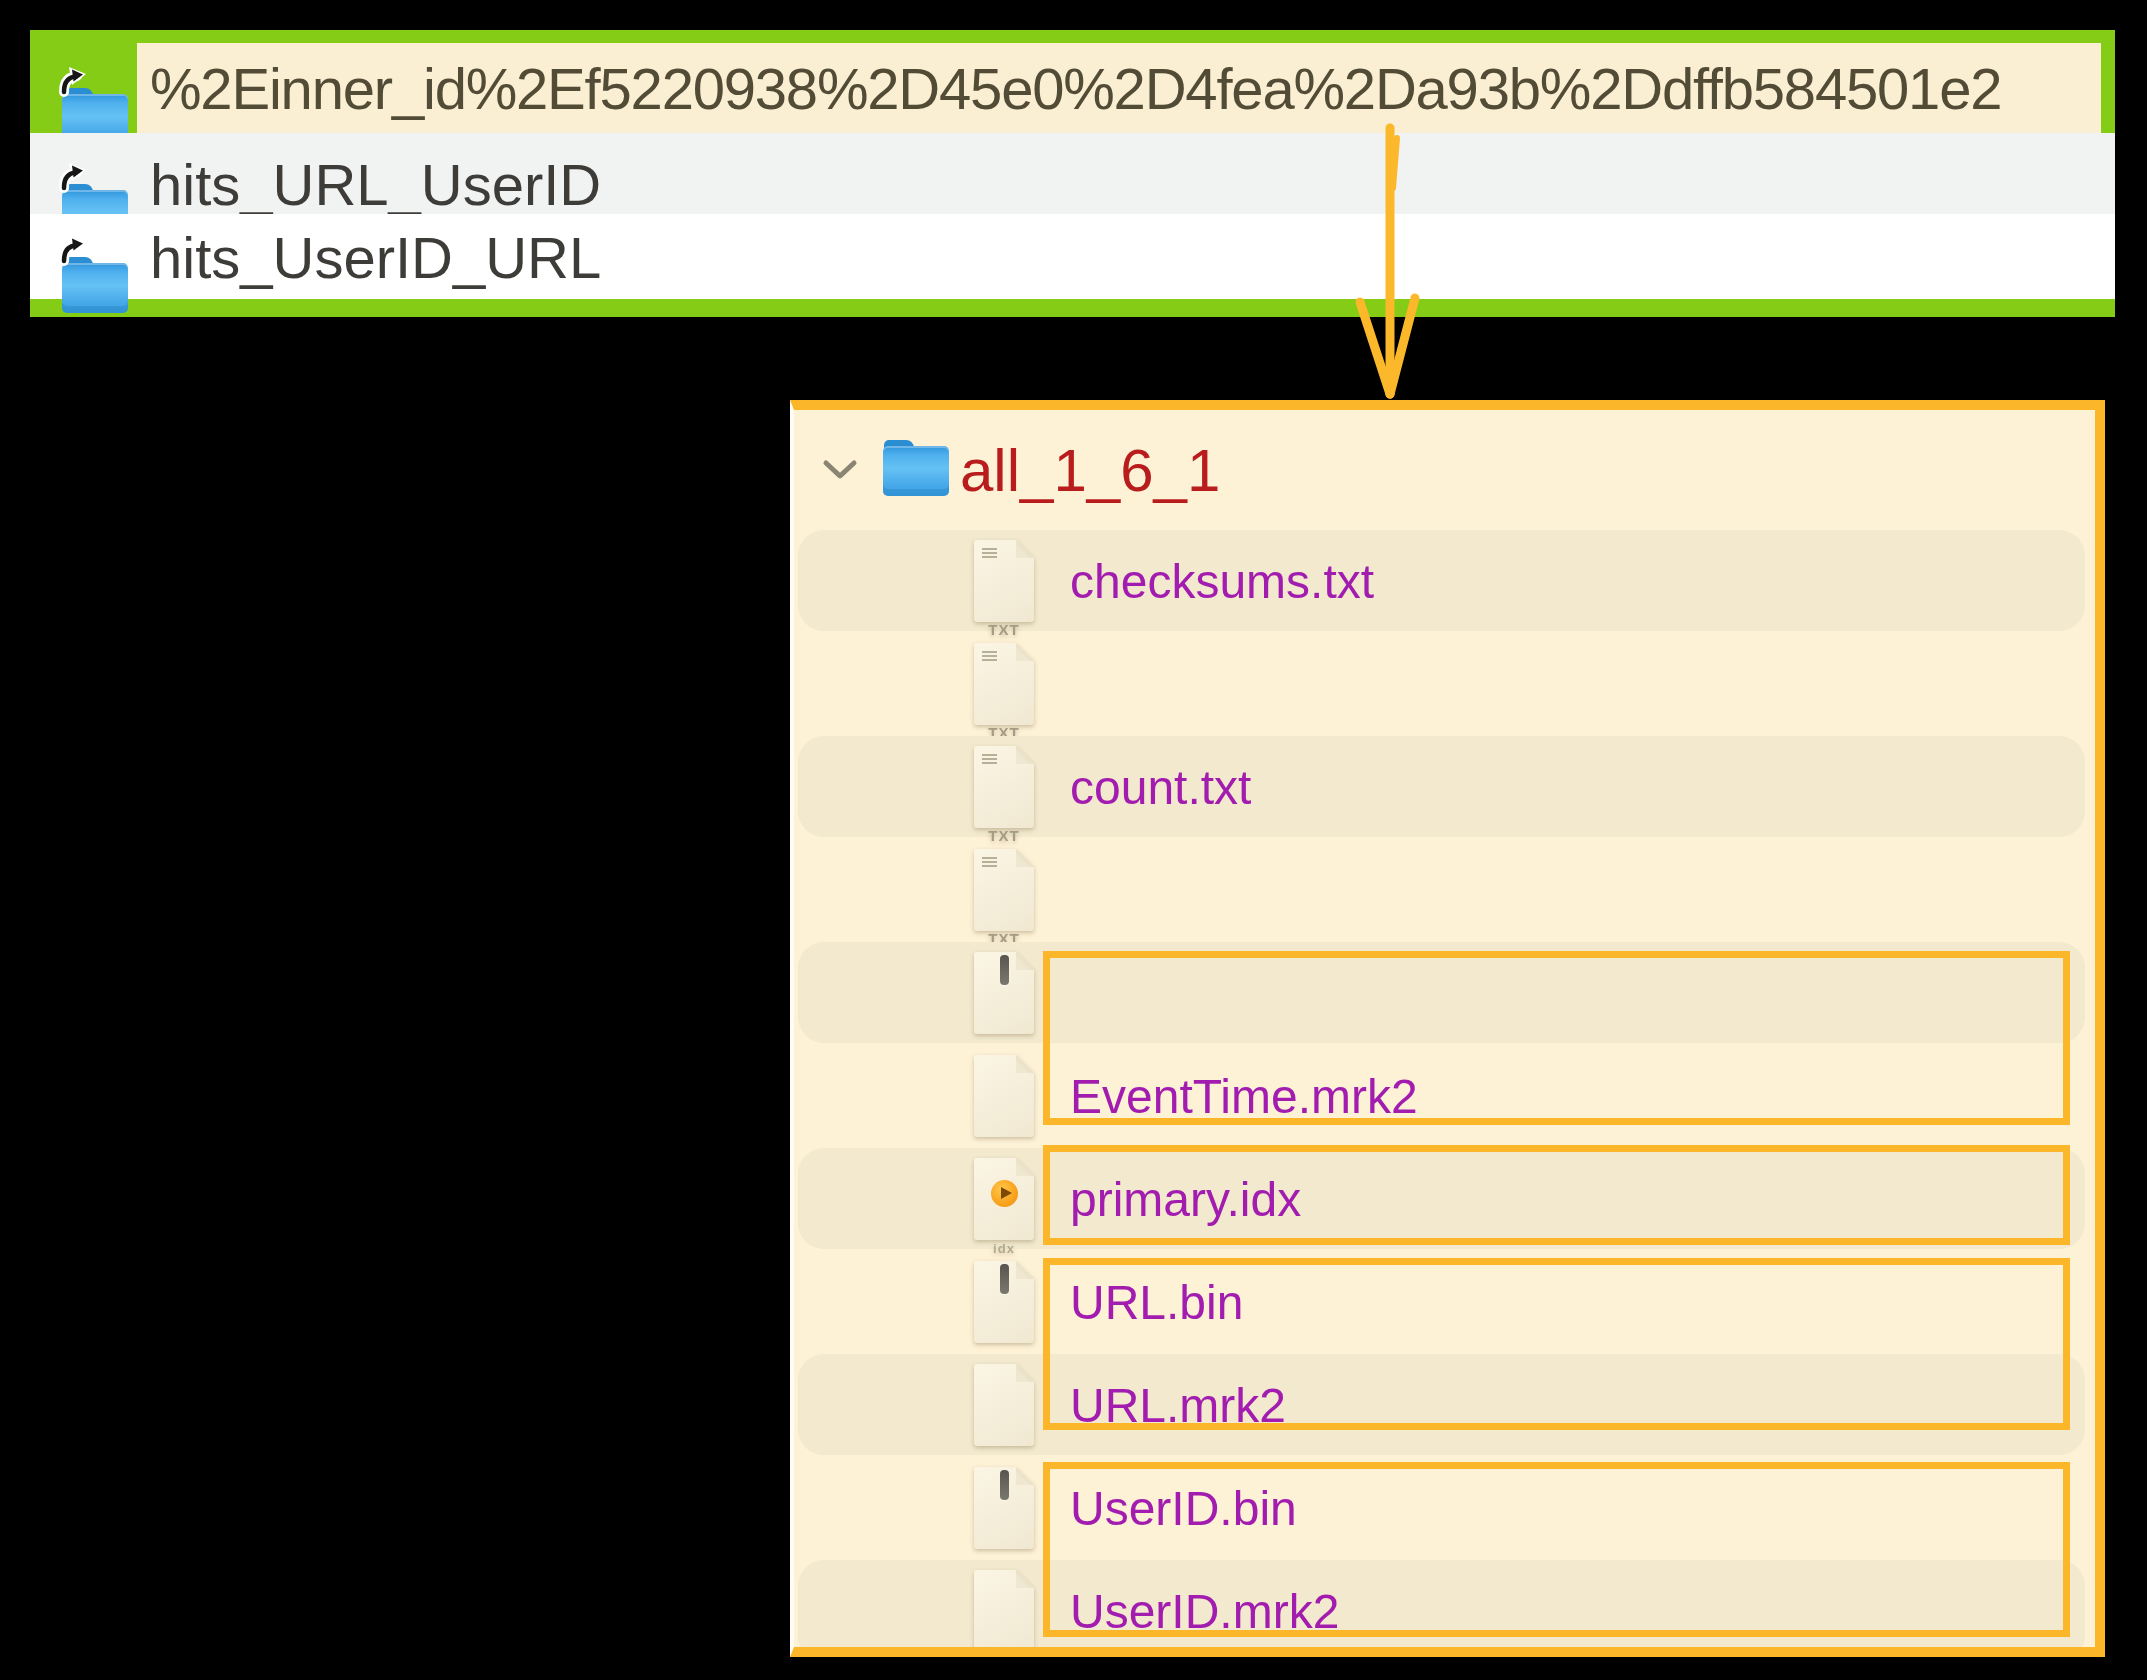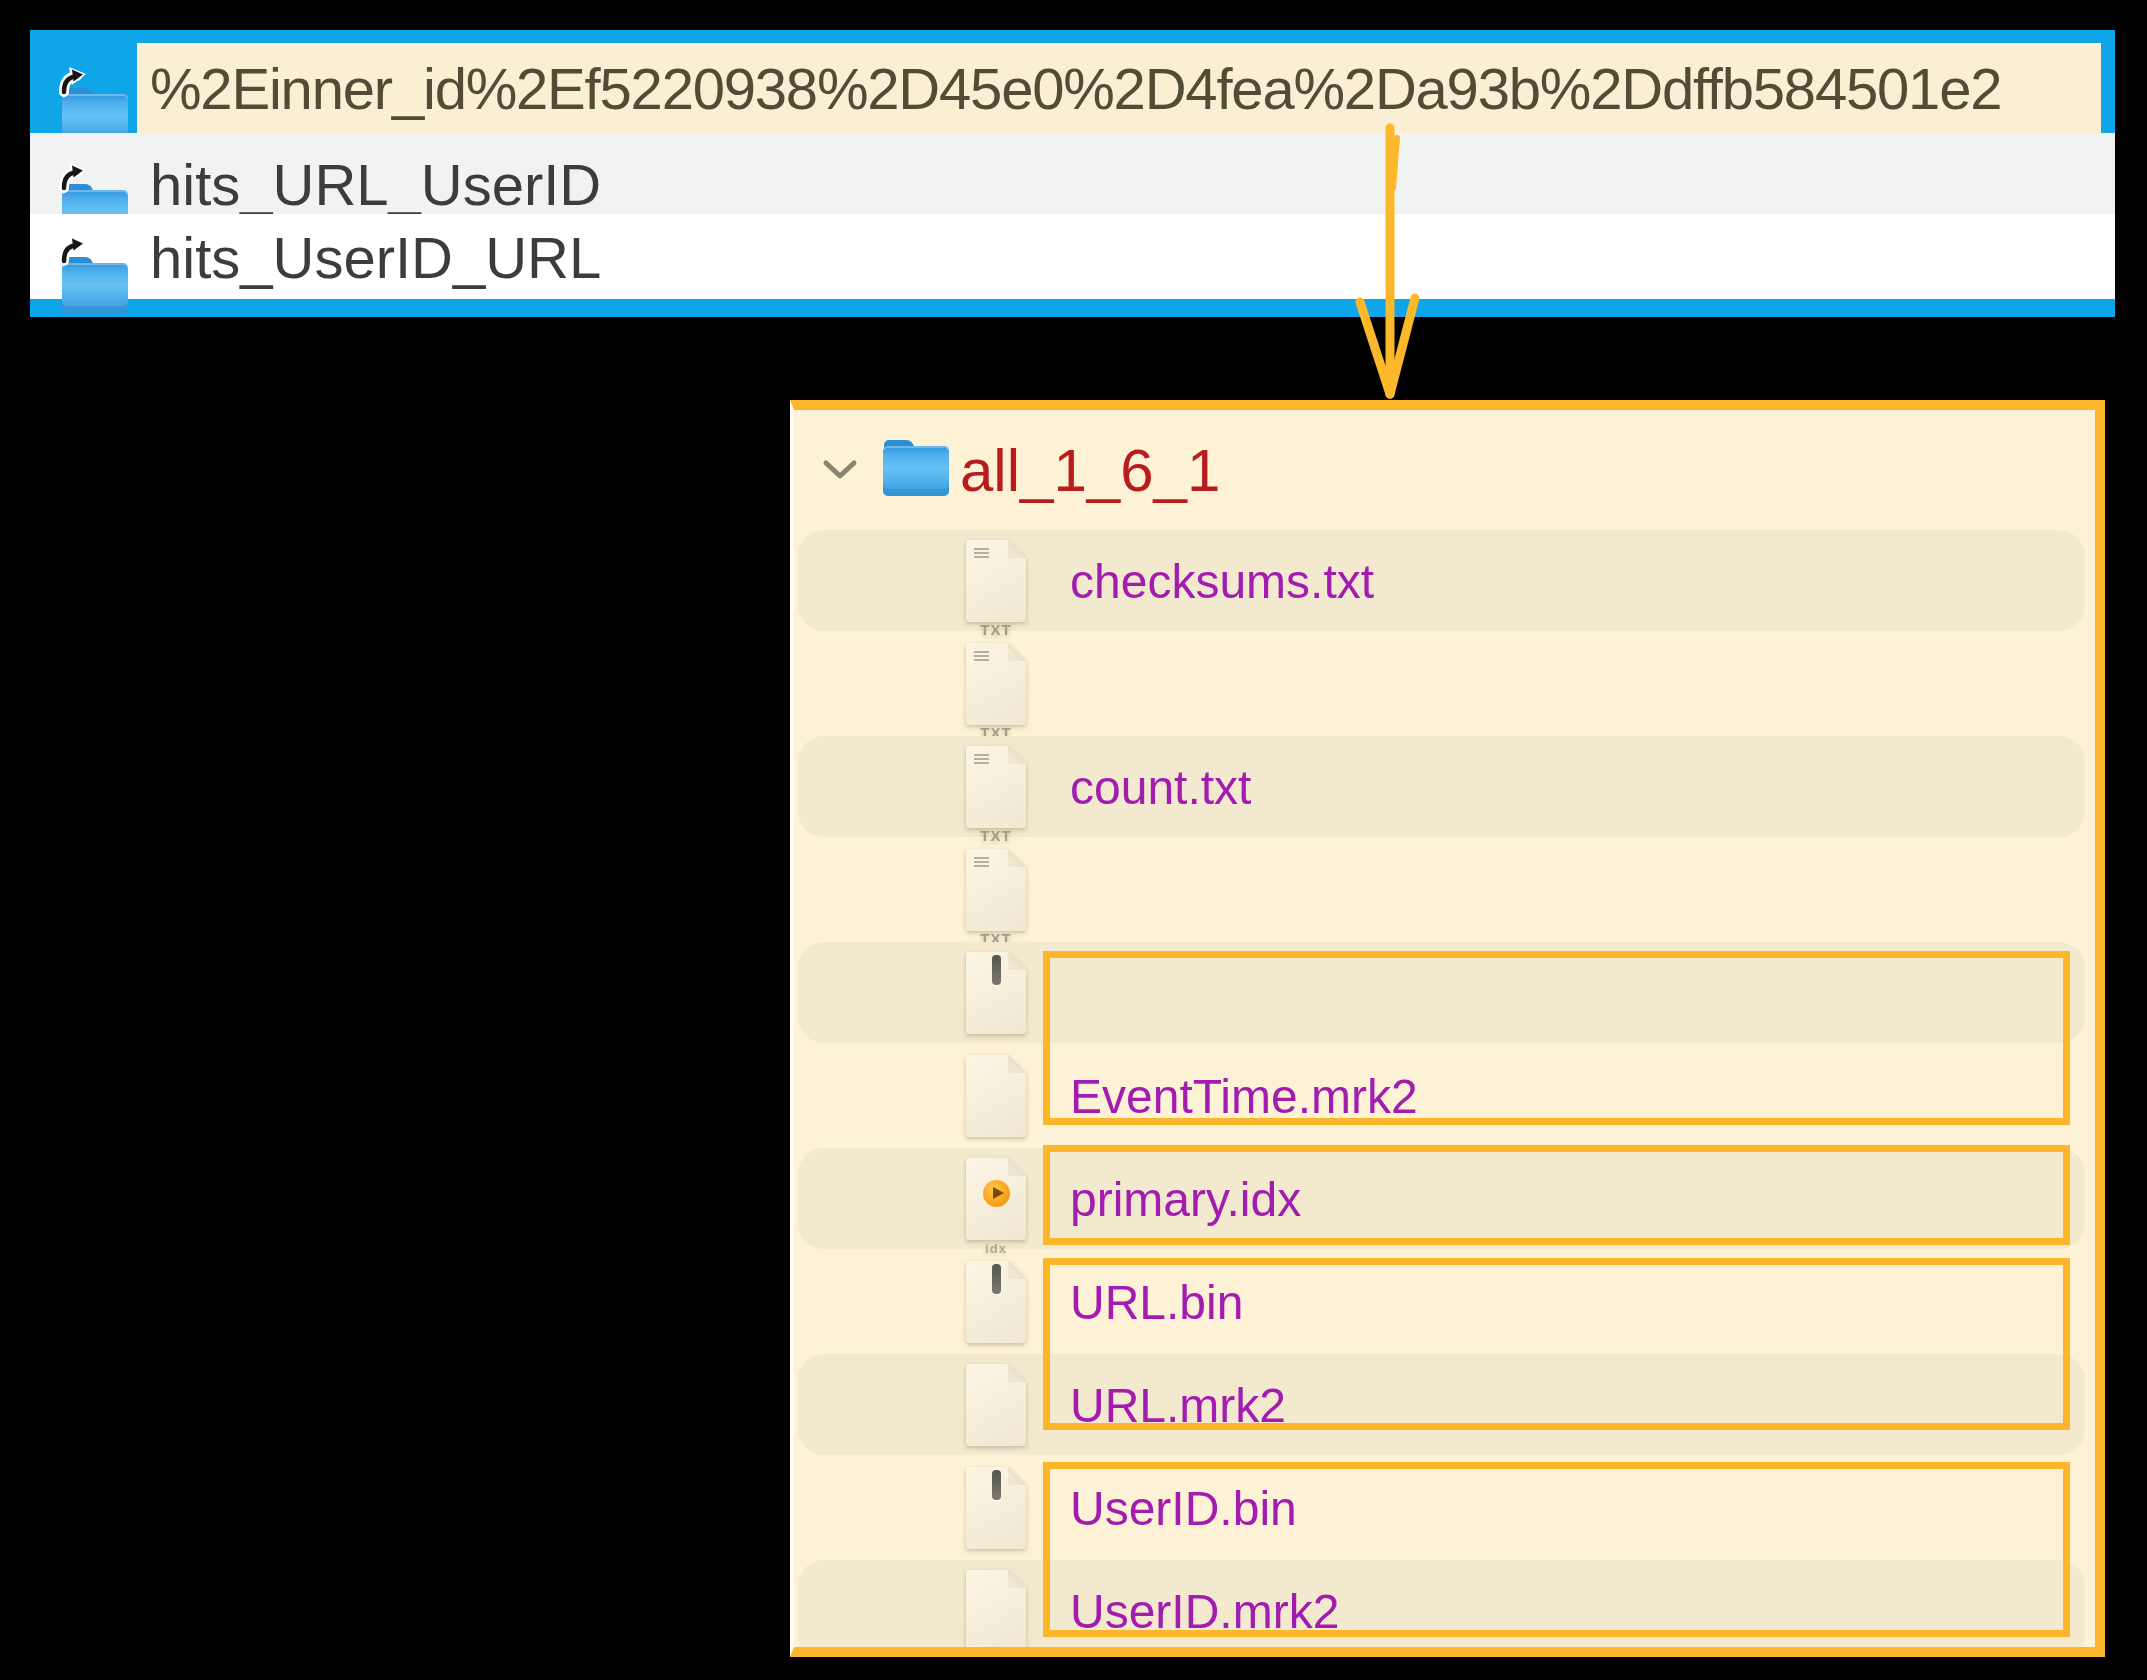--- a/index.html
+++ b/index.html
@@ -1,20 +1,20 @@
 <!DOCTYPE html>
 <html><head>
 <meta charset="utf-8">
 <style>
   html,body{margin:0;padding:0;background:#000;}
   .canvas{position:relative;width:2147px;height:1680px;background:#000;overflow:hidden;
           font-family:"Liberation Sans",sans-serif;}
 
   
-  .finder{position:absolute;left:30px;top:30px;width:2085px;height:287px;background:#0ea5e9;}
+  .finder{position:absolute;left:30px;top:30px;width:2085px;height:287px;background:#84cc16;}
   .f-row{position:absolute;left:0;right:0;}
   .f-row .sel{position:absolute;left:107px;right:14px;top:0;bottom:0;background:#faeed3;}
   .f-row .fico{position:absolute;left:32px;top:50%;transform:translateY(-54%);}
   .f-row .fname{position:absolute;left:120px;top:50%;transform:translateY(-50%);
                 font-size:58px;color:#3d3c39;white-space:nowrap;}
   .f-row1{top:13px;height:90px;}
   .f-row1 .fname{color:#524c36;letter-spacing:-1.2px;}
   .f-row2{top:103px;height:102px;background:#f1f3f3;}
   .f-row3{top:184px;height:85px;background:#ffffff;}
 
@@ -38,21 +38,21 @@
                 font-size:60px;color:#b91c1c;white-space:nowrap;}
   .plist{position:absolute;left:0;top:119px;right:0;}
   .p-row{position:relative;height:103px;}
   .p-row .rbg{position:absolute;left:4px;right:10px;top:1px;bottom:1px;border-radius:26px;
               background:#f2e9ce;}
   .p-row .pico{position:absolute;left:172px;top:11px;}
   .p-row .pname{position:absolute;left:276px;top:50%;transform:translateY(-50%);
                 font-size:48px;color:#a21caf;white-space:nowrap;}
 
   
-  .page{position:relative;width:60px;height:104px;filter:drop-shadow(0 2px 2px rgba(120,100,60,.35));}
+  .page{position:relative;width:60px;height:104px;filter:drop-shadow(0 2px 2px rgba(120,100,60,.35));margin-left:8px;}
   .page .sheet{position:absolute;left:0;top:0;width:60px;height:82px;border-radius:3px;
                background:linear-gradient(150deg,#fbf5e4,#f0e8d1);
                clip-path:polygon(0 0,42px 0,60px 18px,60px 82px,0 82px);}
   .page .fold{position:absolute;top:0;left:42px;width:18px;height:18px;
               background:linear-gradient(225deg,#d8cfb7 0%,#efe7d0 70%);
               clip-path:polygon(0 0,100% 100%,0 100%);}
   .pbadge{position:absolute;bottom:6px;left:0;width:60px;text-align:center;
           font-size:15px;font-weight:700;color:#a49c86;letter-spacing:1px;}
   .tlines{position:absolute;top:8px;left:8px;width:15px;height:10px;
           background:linear-gradient(#b7af97 0 2px,transparent 2px 4px,#b7af97 4px 6px,

